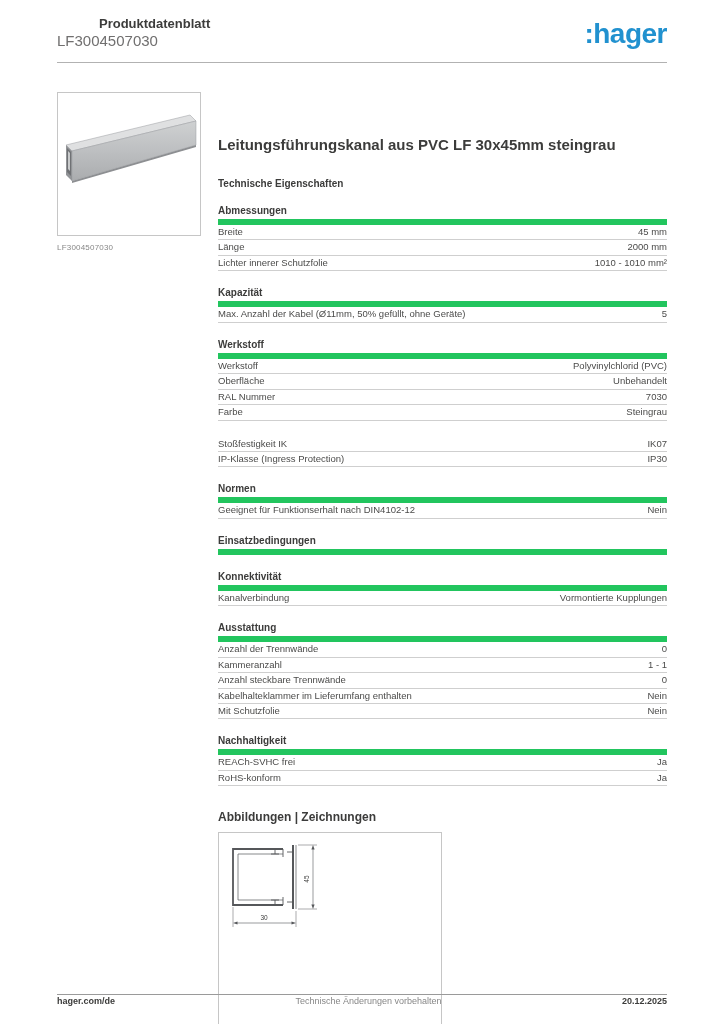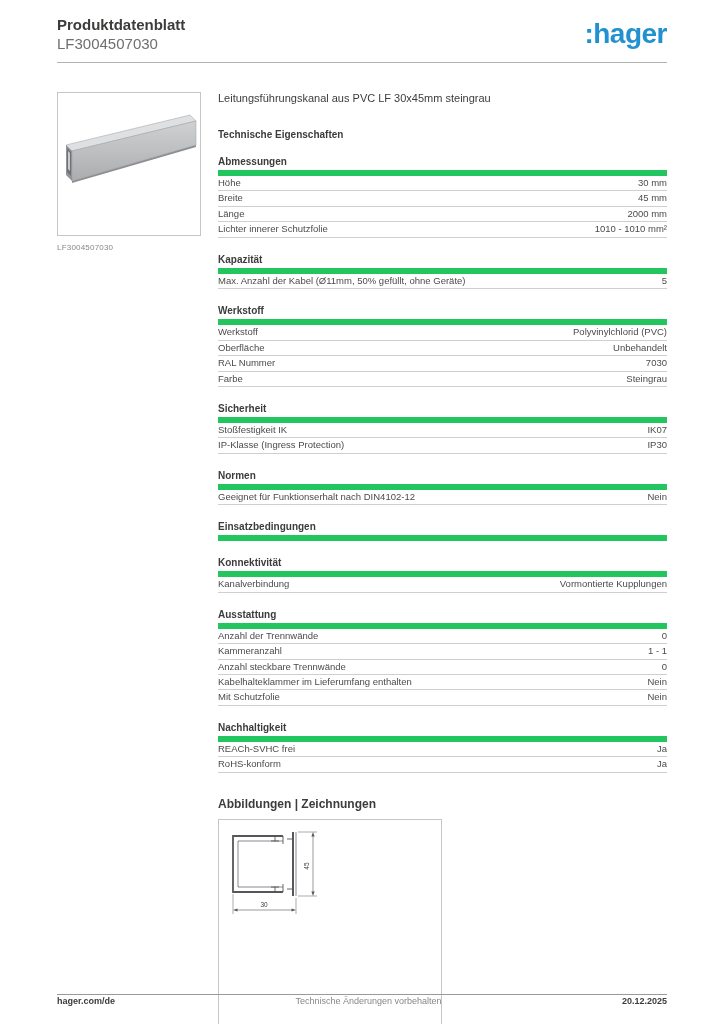--- a/index.html
+++ b/index.html
@@ -10,21 +10,21 @@
     background:#ffffff;
     font-family:"Liberation Sans", sans-serif;
     color:#3c3c3b;
     overflow:hidden;
   }
   
   .header {
     position:absolute; left:57px; right:57px; top:16px;
     display:flex; justify-content:space-between; align-items:flex-start;
   }
-  .doc-title { font-size:15px; font-weight:bold; color:#3c3c3b; line-height:1.25; }
+  .doc-title { font-size:13px; font-weight:bold; color:#3c3c3b; line-height:1.25;margin-left:42px; }
   .doc-ref   { font-size:15px; font-weight:normal; color:#706f6f; line-height:1.25; }
   .logo {
     font-size:28px; font-weight:bold; letter-spacing:-0.5px;
     line-height:1; margin-top:4px;
   }
   .header-rule {
     position:absolute; left:57px; right:57px; top:62px;
     border-top:1px solid #b2b2b2;
   }
   
@@ -34,21 +34,21 @@
     border:1px solid #c6c6c6; background:#ffffff;
   }
   .photo-caption {
     position:absolute; left:57px; top:243px;
     font-size:8px; color:#878787; letter-spacing:0.2px;
   }
   
   .main {
     position:absolute; left:218px; top:92px; width:449px;
   }
-  .product-title { font-size:11px; font-weight:normal; margin-bottom:25px; }
+  .product-title { font-size:15px; font-weight:bold; margin-bottom:25px;margin-top:44px; }
   .tech-title    { font-size:10px; font-weight:bold; margin-bottom:4px; }
   .section { margin-top:16px; }
   .section-header {
     font-size:10px; font-weight:bold; color:#3c3c3b;
     padding-bottom:3px; border-bottom:6px solid #22c55e;
   }
   .row {
     display:flex; justify-content:space-between; align-items:baseline;
     font-size:9.5px; color:#4b4b4a;
     padding:2px 0 2px 0; border-bottom:1px solid #cfcfcf;
@@ -112,24 +112,20 @@
   <div class="photo-caption">LF3004507030</div>
 
   <div class="main">
     <div class="product-title">Leitungsführungskanal aus PVC LF 30x45mm steingrau</div>
     <div class="tech-title">Technische Eigenschaften</div>
 
     <div id="sections-container">
         <div class="section">
           <div class="section-header">Abmessungen</div>
           <div class="row">
-            <span class="lbl">Höhe</span>
-            <span class="val">30 mm</span>
-          </div>
-          <div class="row">
             <span class="lbl">Breite</span>
             <span class="val">45 mm</span>
           </div>
           <div class="row">
             <span class="lbl">Länge</span>
             <span class="val">2000 mm</span>
           </div>
           <div class="row">
             <span class="lbl">Lichter innerer Schutzfolie</span>
             <span class="val">1010 - 1010 mm²</span>
@@ -155,21 +151,20 @@
           <div class="row">
             <span class="lbl">RAL Nummer</span>
             <span class="val">7030</span>
           </div>
           <div class="row">
             <span class="lbl">Farbe</span>
             <span class="val">Steingrau</span>
           </div>
         </div>
         <div class="section">
-          <div class="section-header">Sicherheit</div>
           <div class="row">
             <span class="lbl">Stoßfestigkeit IK</span>
             <span class="val">IK07</span>
           </div>
           <div class="row">
             <span class="lbl">IP-Klasse (Ingress Protection)</span>
             <span class="val">IP30</span>
           </div>
         </div>
         <div class="section">

